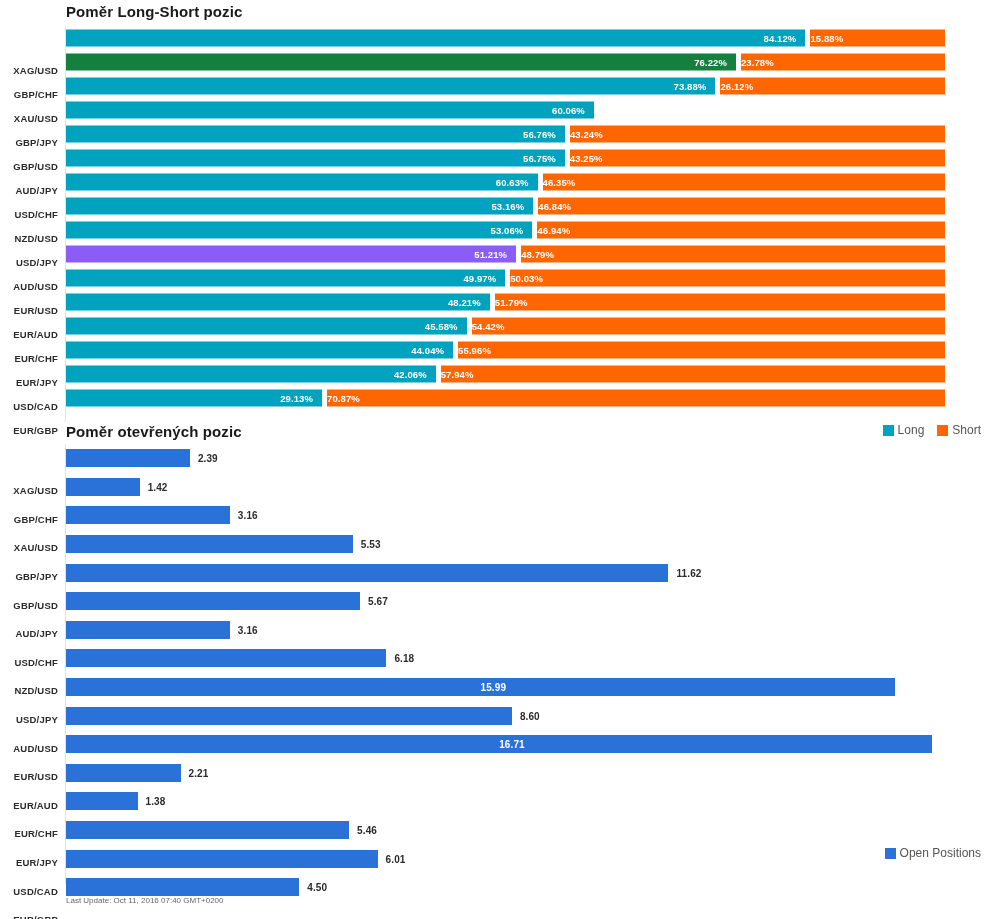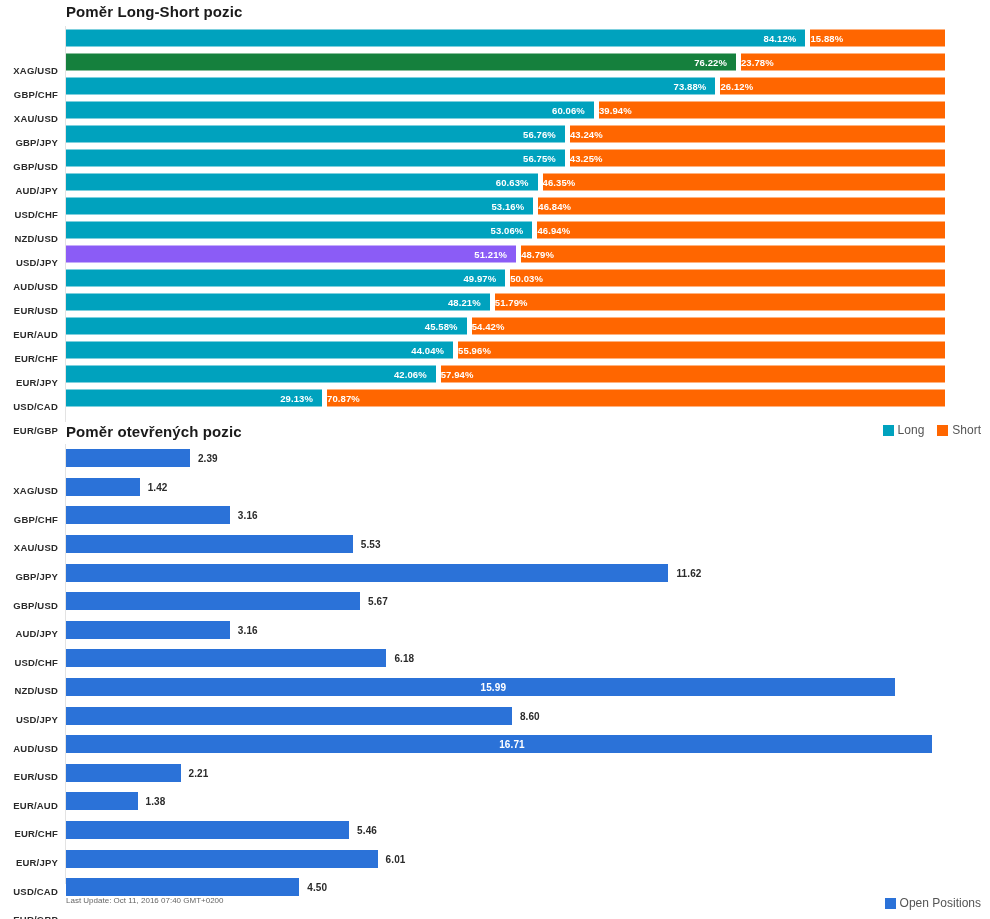--- a/index.html
+++ b/index.html
@@ -153,21 +153,21 @@
     display: flex;
     align-items: center;
     gap: 4px;
     font-size: 12px;
     color: #555555;
     white-space: nowrap;
   }
   .legend-item { display: flex; align-items: center; gap: 4px; margin-left: 9px; }
   .legend-swatch { width: 11px; height: 11px; display: inline-block; }
   #legend-ls { right: 9px; top: 423px; }
-  #legend-op { right: 9px; top: 896px; }
+  #legend-op { right: 9px; top: 846px; }
 
   .footer-note {
     position: absolute;
     left: 66px;
     top: 896px;
     font-size: 8px;
     color: #666666;
     white-space: nowrap;
   }
 </style>
@@ -210,23 +210,20 @@
           <div class="seg seg-short" style="left: calc(73.88% + 5px); width: calc(26.12% - 5px); background: rgb(255, 102, 0);">
             <span class="seg-val">26.12%</span>
           </div>
         </div>
       </div>
       <div class="row">
         <div class="row-label">GBP/JPY</div>
         <div class="bar-track">
           <div class="seg seg-long" style="width: 60.06%; background: rgb(0, 162, 190);">
             <span class="seg-val">60.06%</span>
-          </div>
-          <div class="seg seg-short" style="left: calc(60.06% + 5px); width: calc(39.94% - 5px); background: rgb(255, 102, 0);">
-            <span class="seg-val">39.94%</span>
           </div>
         </div>
       </div>
       <div class="row">
         <div class="row-label">GBP/USD</div>
         <div class="bar-track">
           <div class="seg seg-long" style="width: 56.76%; background: rgb(0, 162, 190);">
             <span class="seg-val">56.76%</span>
           </div>
           <div class="seg seg-short" style="left: calc(56.76% + 5px); width: calc(43.24% - 5px); background: rgb(255, 102, 0);">

